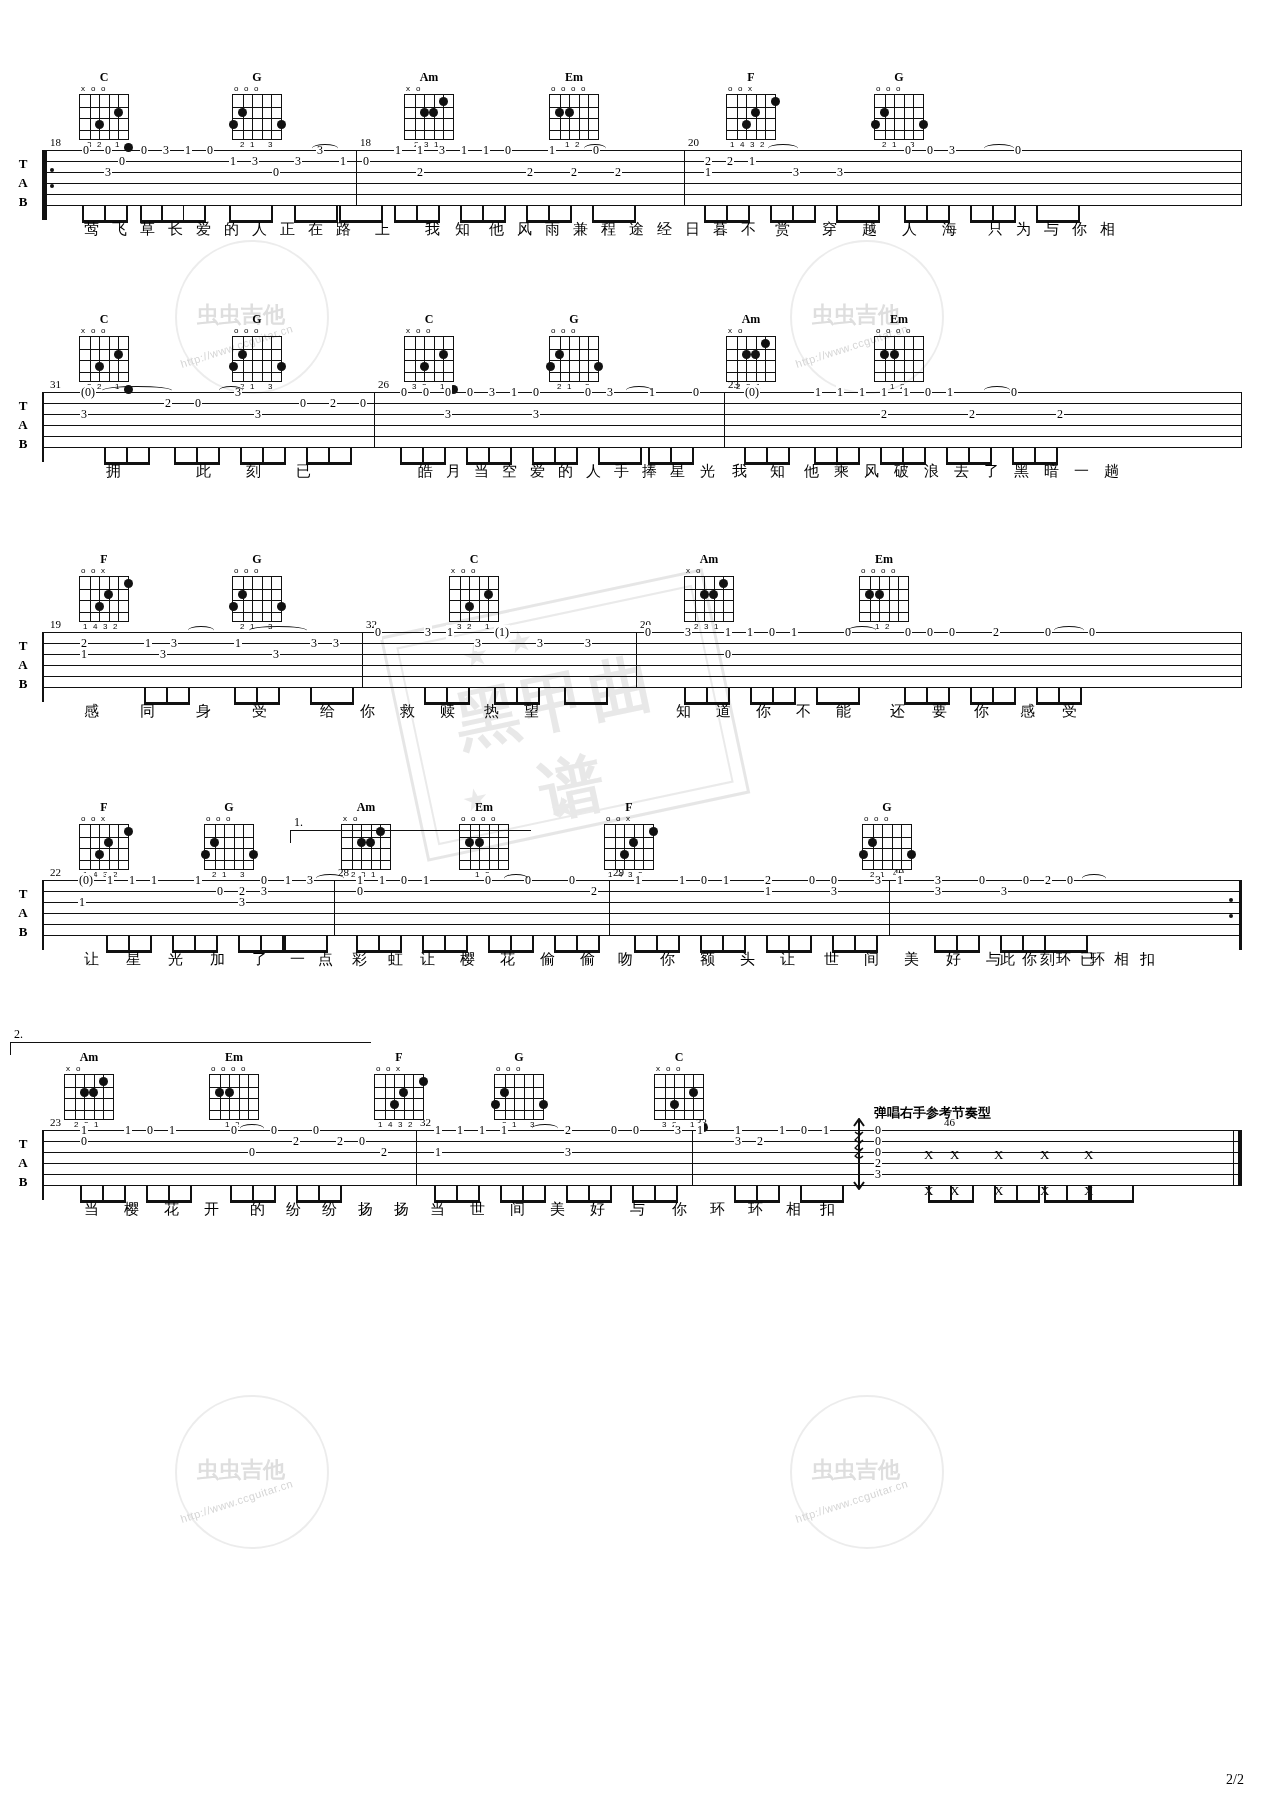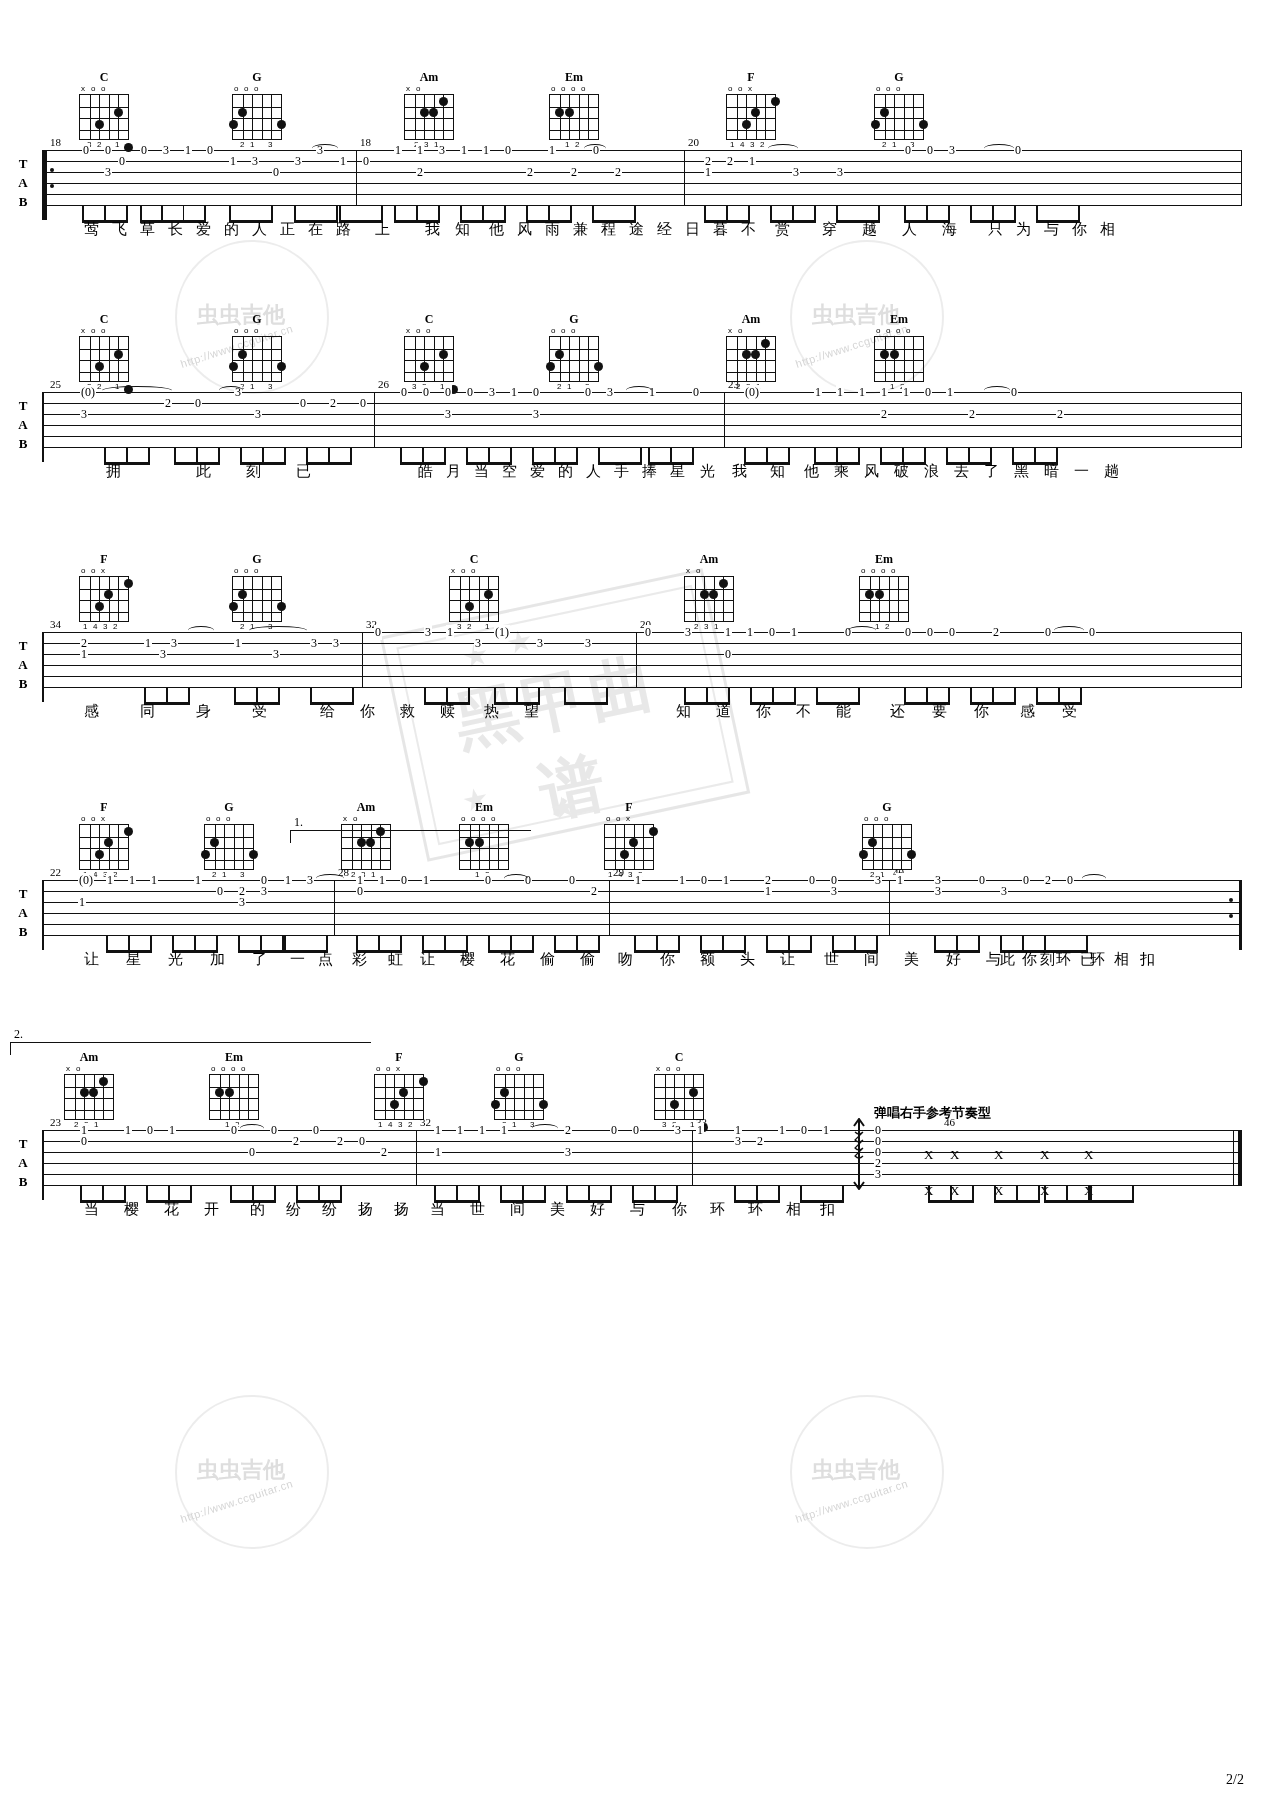--- a/index.html
+++ b/index.html
@@ -604,21 +604,21 @@
         <div class="num" style="left: 880px; top: -7px;">0</div>
         <div class="num" style="left: 902px; top: -7px;">1</div>
         <div class="num" style="left: 966px; top: -7px;">0</div>
         <div class="num" style="left: 836px; top: 15px;">2</div>
         <div class="num" style="left: 924px; top: 15px;">2</div>
         <div class="num" style="left: 1012px; top: 15px;">2</div>
         <div class="slur" style="left: 58px; top: -6px; width: 70px;"></div>
         <div class="slur" style="left: 175px; top: -6px; width: 24px;"></div>
         <div class="slur" style="left: 582px; top: -6px; width: 26px;"></div>
         <div class="slur" style="left: 940px; top: -6px; width: 26px;"></div>
-        <div class="barnum" style="left: 6px; top: -14px;">25</div>
+        <div class="barnum" style="left: 6px; top: -14px;">31</div>
         <div style="position: absolute; left: 0px; right: 0px; top: 56px; height: 22px;">
           <div class="beam" style="left: 60px; width: 46px; top: 14px;"></div>
           <div class="stem" style="left: 60px; top: 0px; height: 17px;"></div>
           <div class="stem" style="left: 82px; top: 0px; height: 17px;"></div>
           <div class="stem" style="left: 104px; top: 0px; height: 17px;"></div>
           <div class="beam" style="left: 130px; width: 46px; top: 14px;"></div>
           <div class="stem" style="left: 130px; top: 0px; height: 17px;"></div>
           <div class="stem" style="left: 152px; top: 0px; height: 17px;"></div>
           <div class="stem" style="left: 174px; top: 0px; height: 17px;"></div>
           <div class="beam" style="left: 196px; width: 46px; top: 14px;"></div>
@@ -873,21 +873,21 @@
         <div class="num" style="left: 860px; top: -7px;">0</div>
         <div class="num" style="left: 882px; top: -7px;">0</div>
         <div class="num" style="left: 904px; top: -7px;">0</div>
         <div class="num" style="left: 948px; top: -7px;">2</div>
         <div class="num" style="left: 1000px; top: -7px;">0</div>
         <div class="num" style="left: 1044px; top: -7px;">0</div>
         <div class="slur" style="left: 144px; top: -6px; width: 26px;"></div>
         <div class="slur" style="left: 205px; top: -6px; width: 58px;"></div>
         <div class="slur" style="left: 804px; top: -6px; width: 28px;"></div>
         <div class="slur" style="left: 1010px; top: -6px; width: 30px;"></div>
-        <div class="barnum" style="left: 6px; top: -14px;">34</div>
+        <div class="barnum" style="left: 6px; top: -14px;">19</div>
         <div style="position: absolute; left: 0px; right: 0px; top: 56px; height: 22px;">
           <div class="beam" style="left: 100px; width: 46px; top: 14px;"></div>
           <div class="stem" style="left: 100px; top: 0px; height: 17px;"></div>
           <div class="stem" style="left: 122px; top: 0px; height: 17px;"></div>
           <div class="stem" style="left: 144px; top: 0px; height: 17px;"></div>
           <div class="beam" style="left: 190px; width: 46px; top: 14px;"></div>
           <div class="stem" style="left: 190px; top: 0px; height: 17px;"></div>
           <div class="stem" style="left: 212px; top: 0px; height: 17px;"></div>
           <div class="stem" style="left: 234px; top: 0px; height: 17px;"></div>
           <div class="beam" style="left: 266px; width: 44px; top: 14px;"></div>

